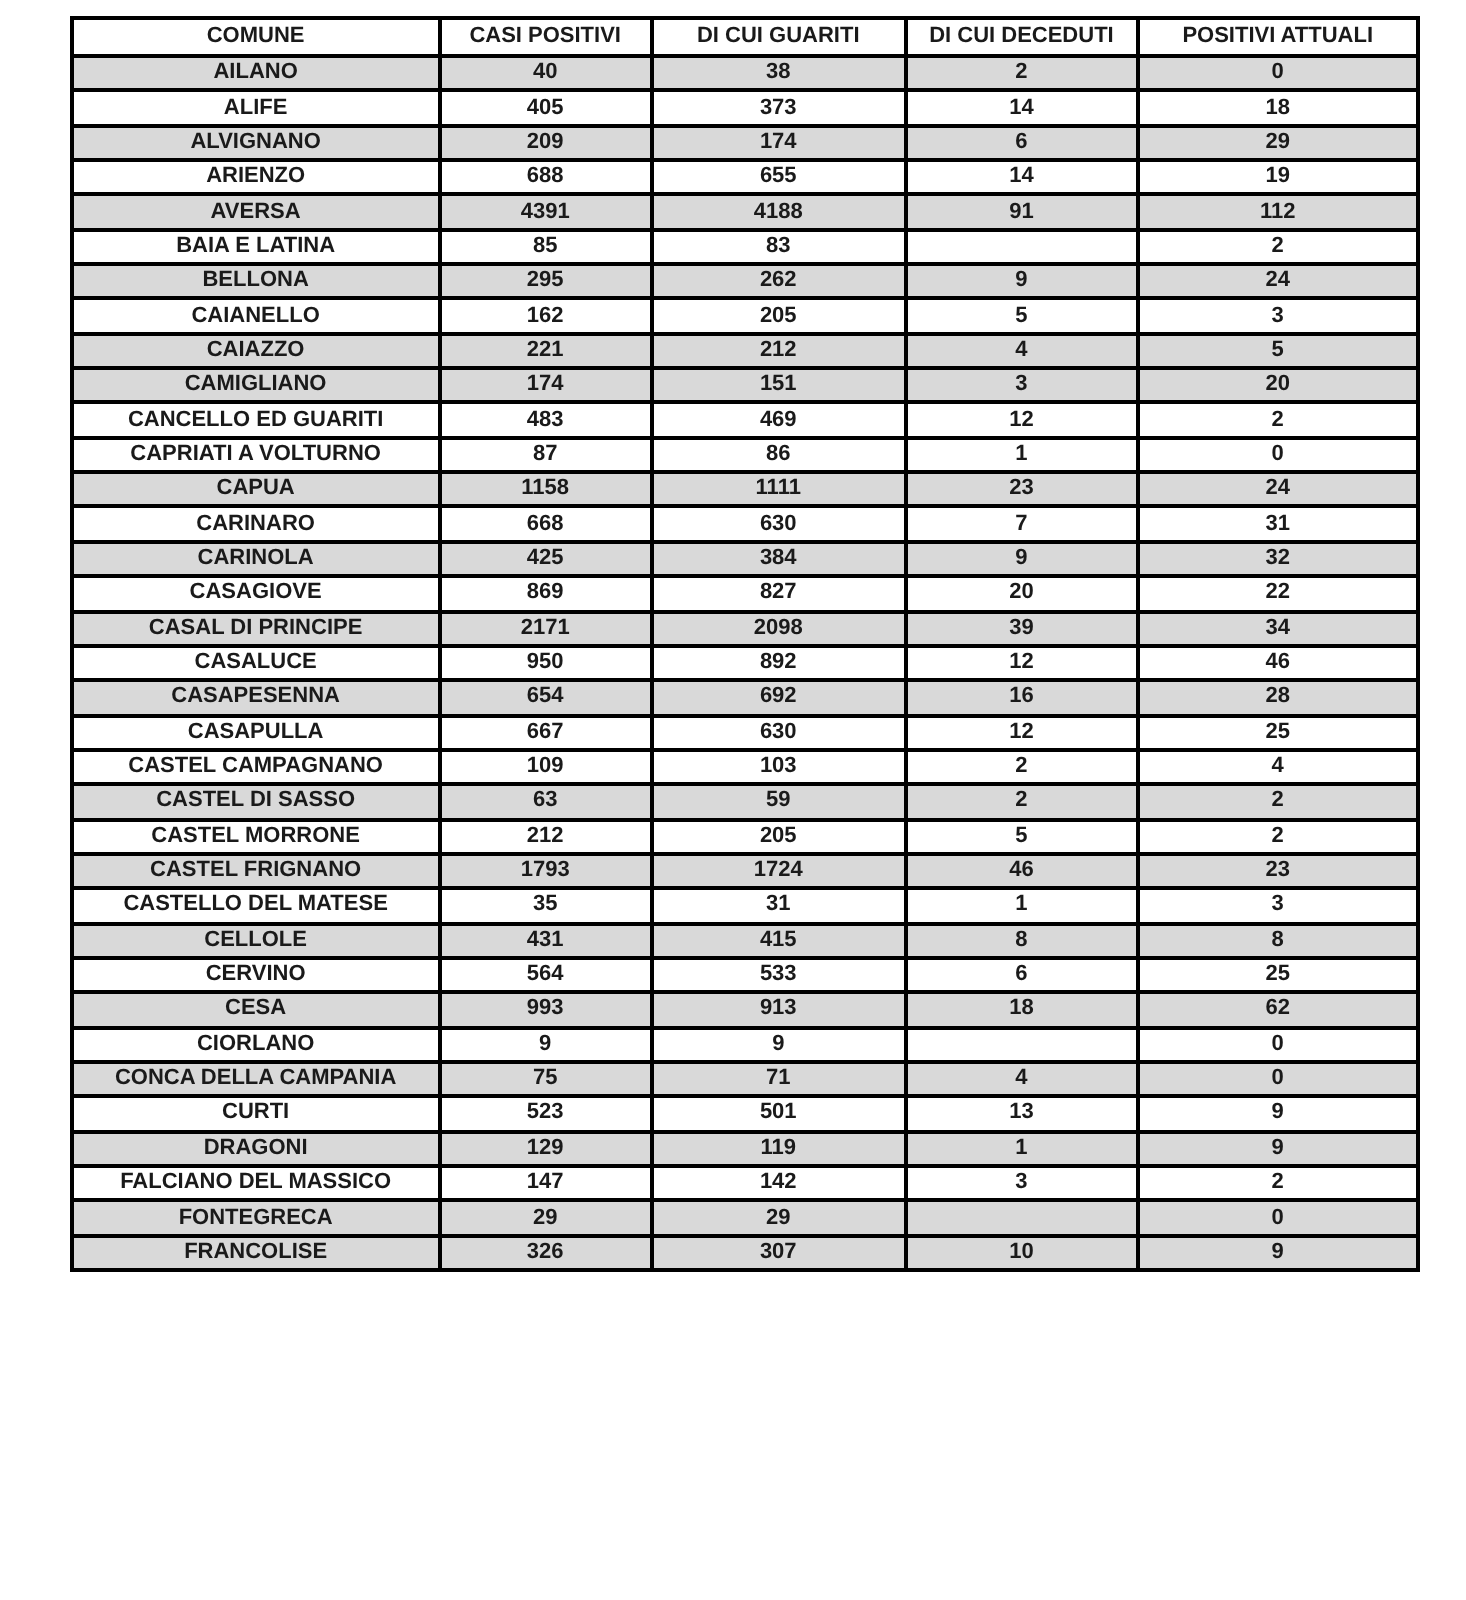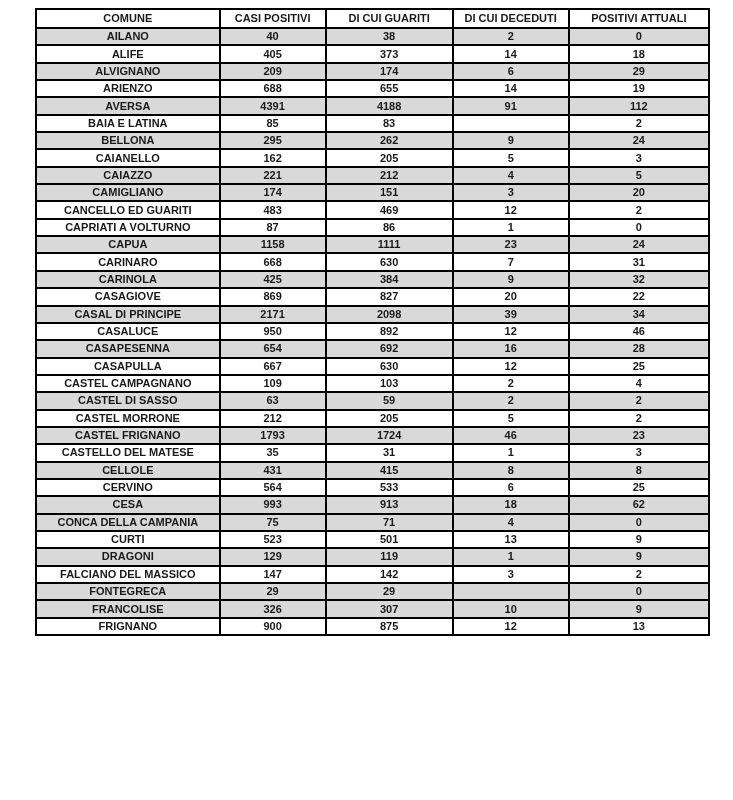--- a/index.html
+++ b/index.html
@@ -269,20 +269,27 @@
     <td>6</td>
     <td>25</td>
   </tr>
           <tr class="alt">
     <td>CESA</td>
     <td>993</td>
     <td>913</td>
     <td>18</td>
     <td>62</td>
   </tr>
+          <tr>
+    <td>CIORLANO</td>
+    <td>9</td>
+    <td>9</td>
+    <td></td>
+    <td>0</td>
+  </tr>
           <tr class="alt">
     <td>CONCA DELLA CAMPANIA</td>
     <td>75</td>
     <td>71</td>
     <td>4</td>
     <td>0</td>
   </tr>
           <tr>
     <td>CURTI</td>
     <td>523</td>
@@ -310,24 +317,17 @@
     <td>29</td>
     <td></td>
     <td>0</td>
   </tr>
           <tr class="alt">
     <td>FRANCOLISE</td>
     <td>326</td>
     <td>307</td>
     <td>10</td>
     <td>9</td>
-  </tr>
-          <tr>
-    <td>FRIGNANO</td>
-    <td>900</td>
-    <td>875</td>
-    <td>12</td>
-    <td>13</td>
   </tr>
         </tbody>
     </table>
   </div>
 </div>
 
 </body></html>

